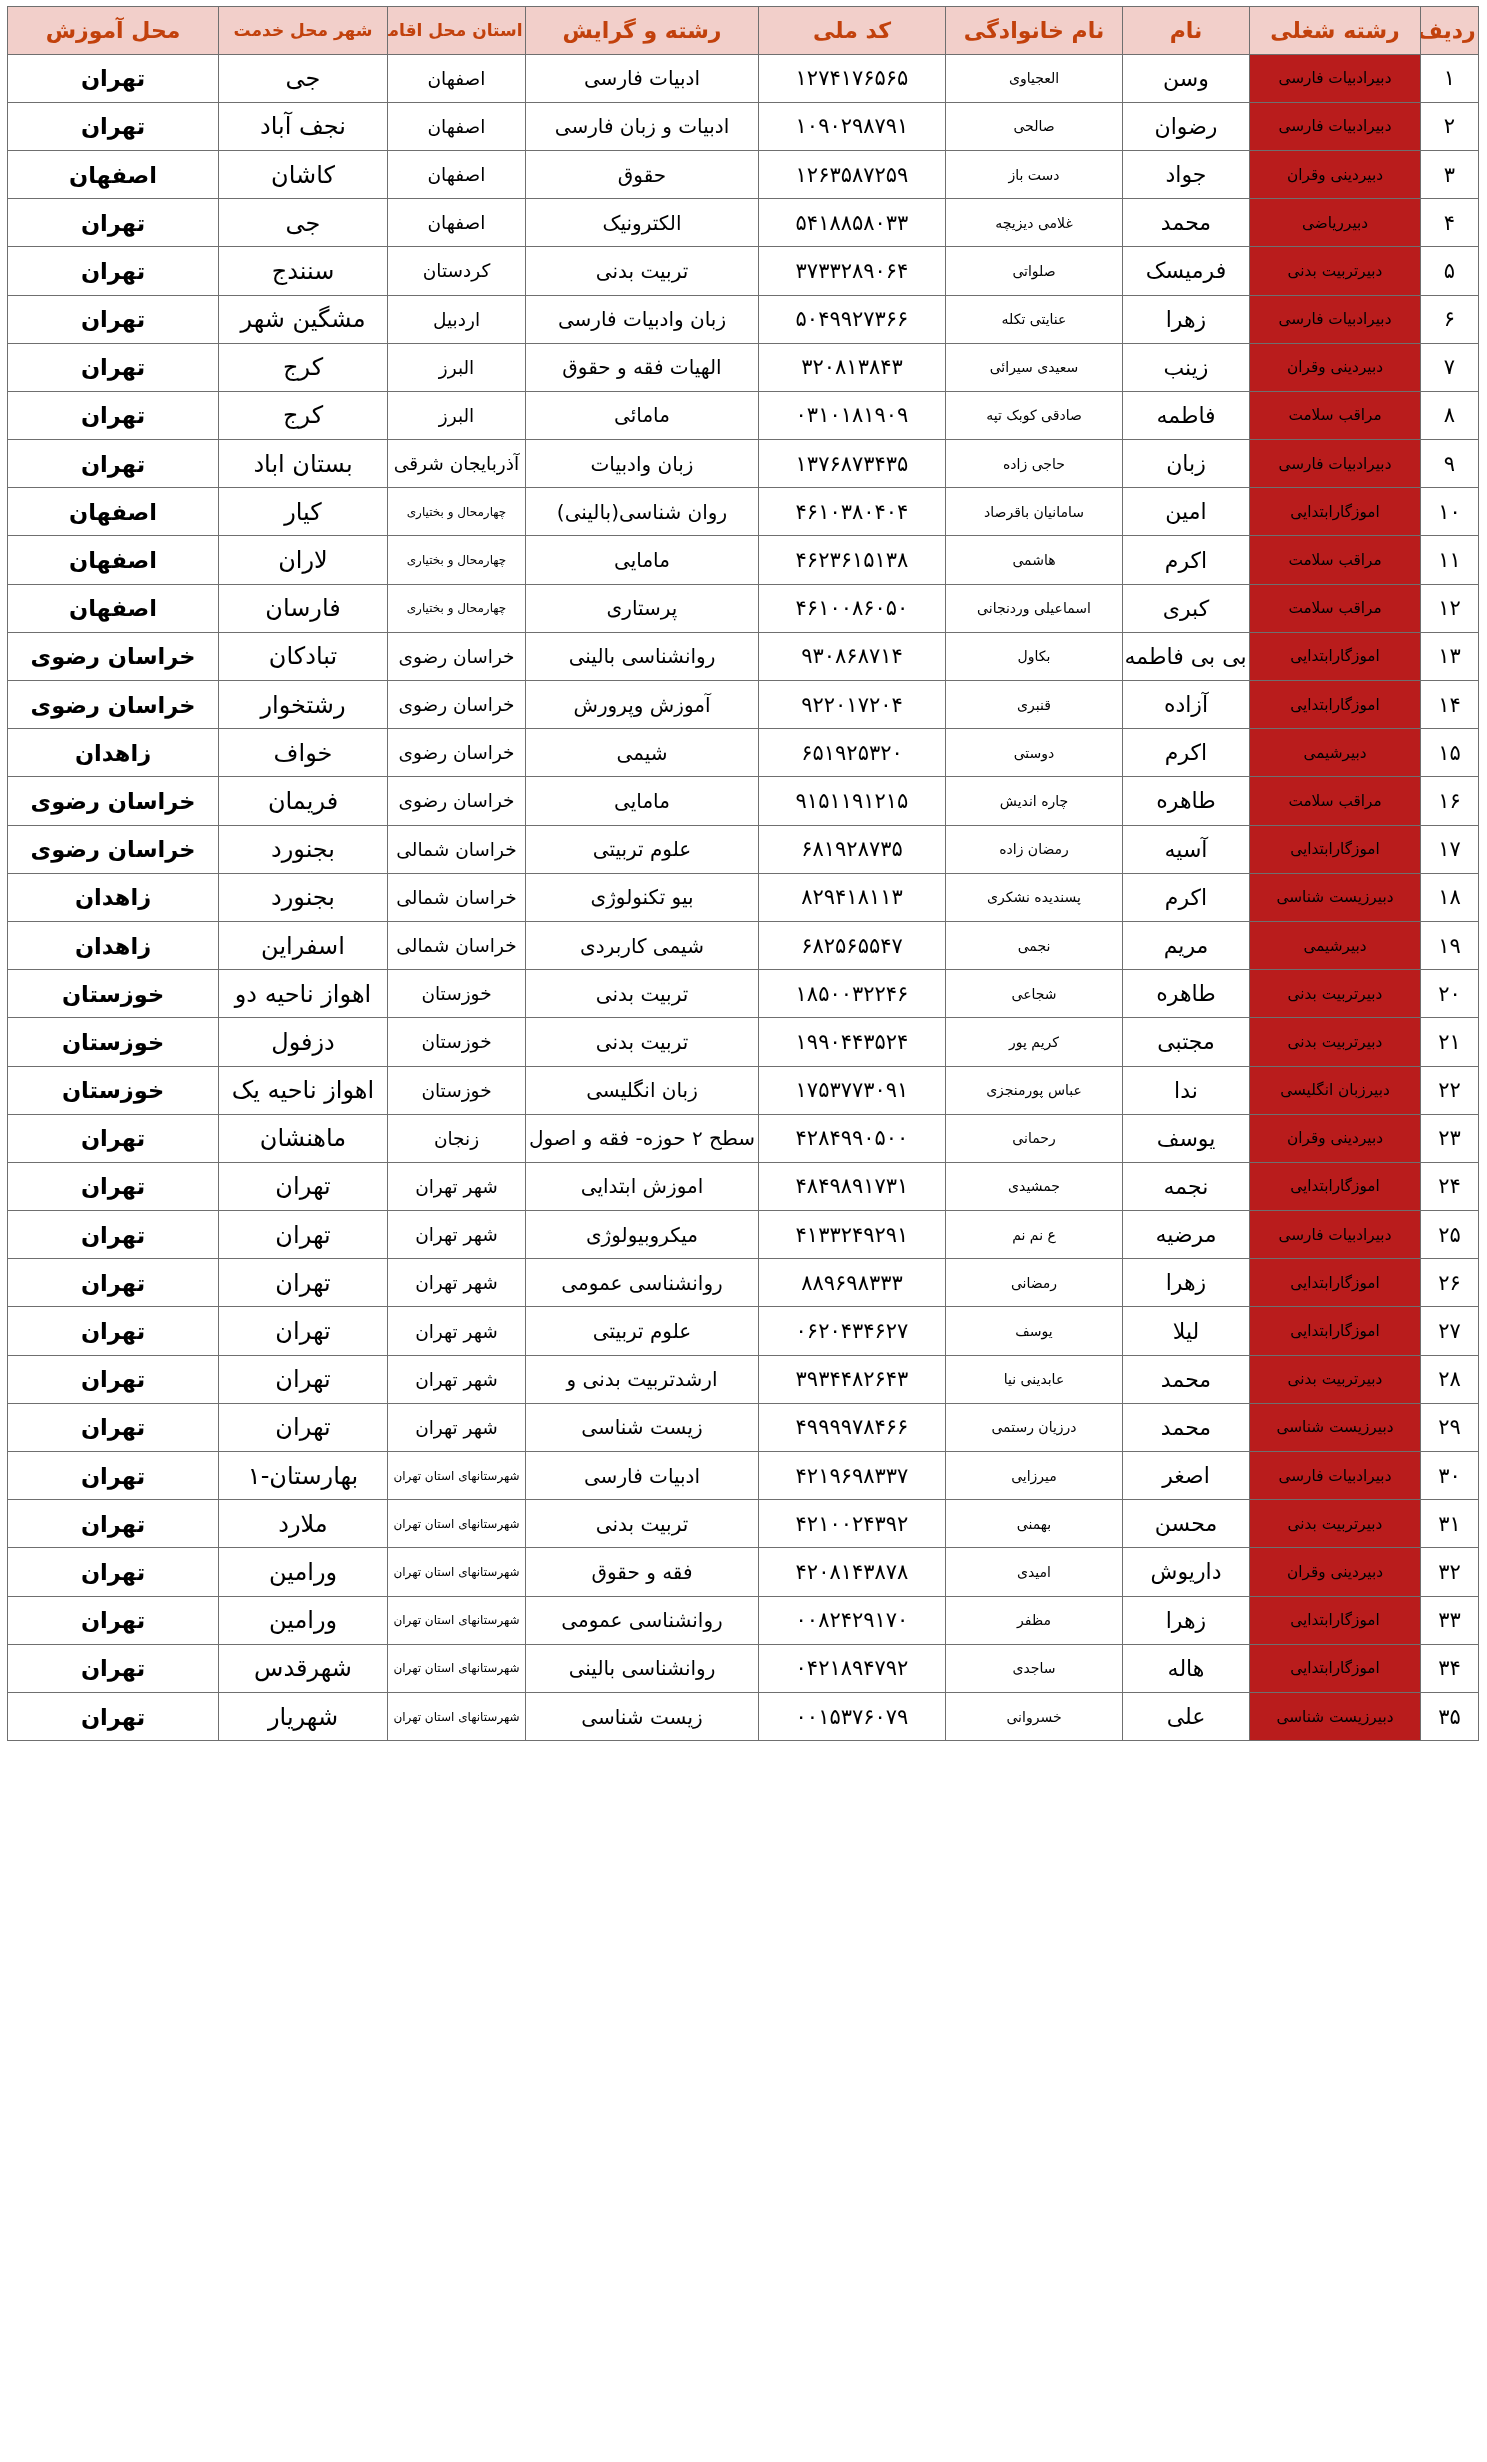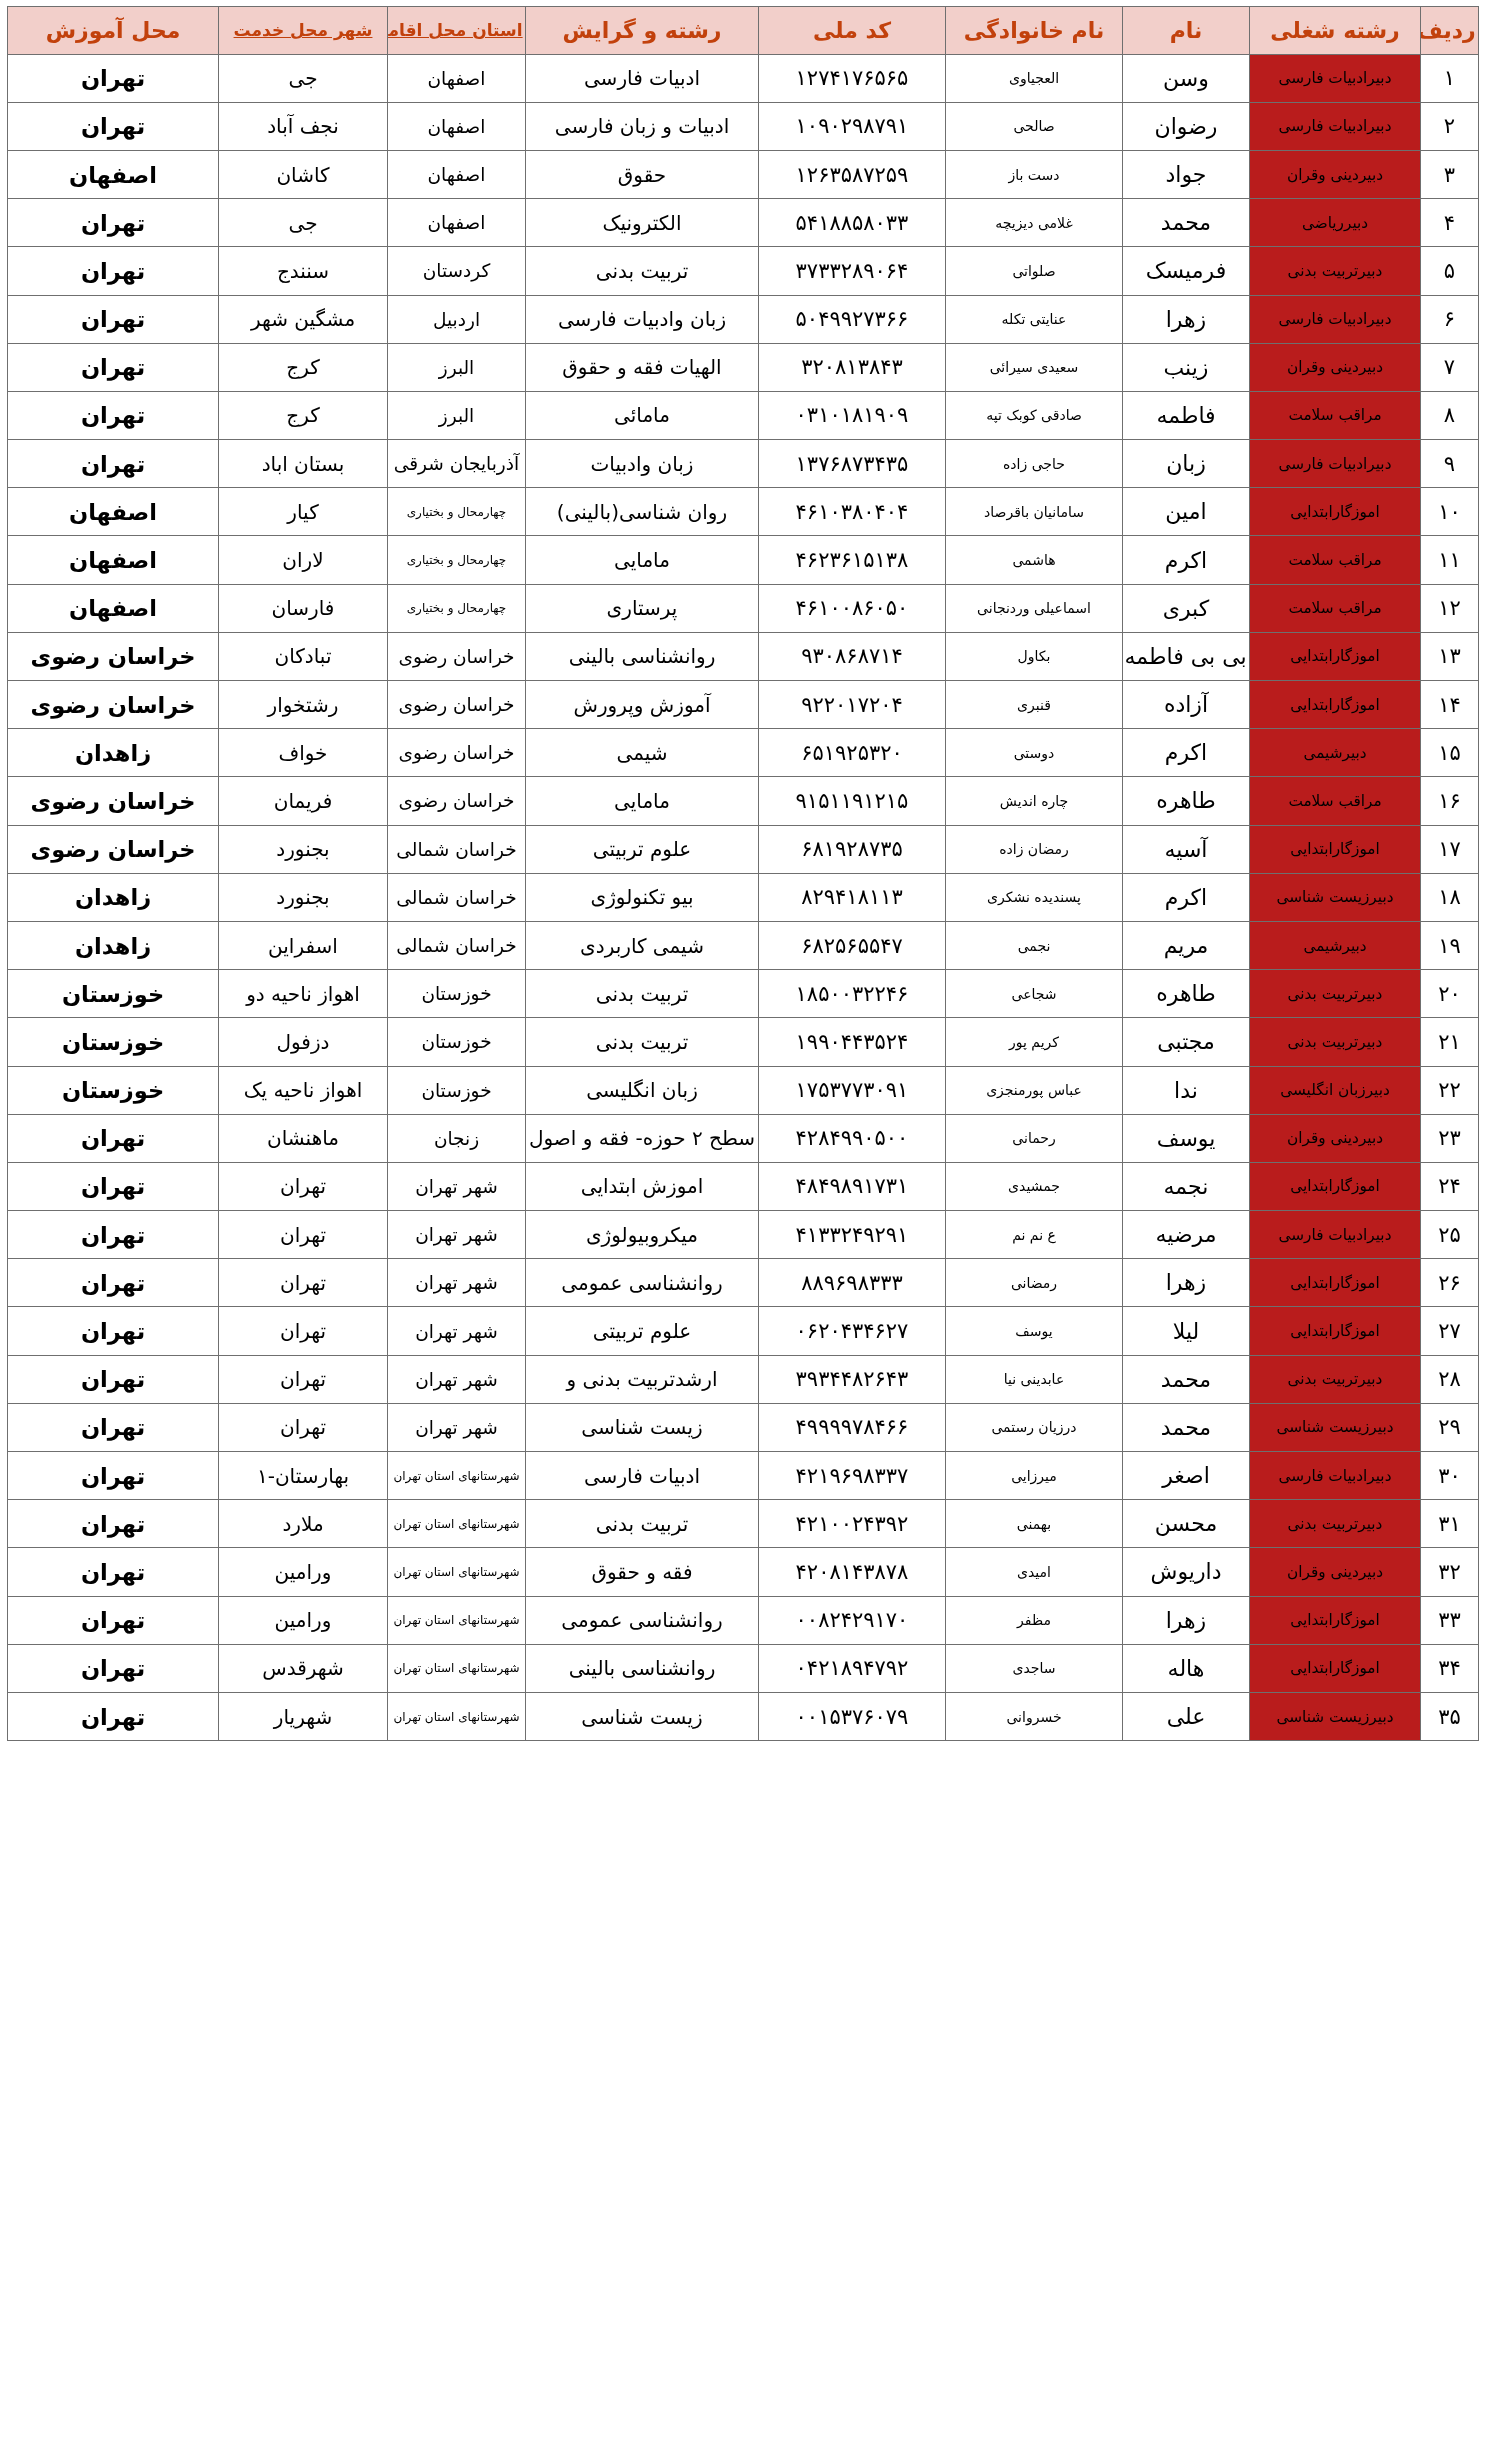--- a/index.html
+++ b/index.html
@@ -34,40 +34,39 @@
   }
   thead th {
     background: #f2cfca;
     font-weight: bold;
     font-size: 22px;
     height: 43px;
     color: #c2410c;
   }
   thead th.small-head {
     font-size: 17px;
-    text-decoration: underline;
   }
   tbody td {
     height: 44px;
     font-size: 21px;
     color: #000000;
     background: #ffffff;
   }
   td.c-radif { font-size: 21px; }
   td.c-shoghli {
     background: #b91c1c;
     font-size: 15.3px;
   }
   td.c-name { font-size: 22px; }
   td.c-family { font-size: 14px; }
   td.c-melli { font-size: 21px; letter-spacing: 0px; margin-top: 20px; }
   td.c-reshte { font-size: 20px; margin-top: 39px; }
   td.c-ostan { font-size: 18.5px; }
   td.c-ostan.tiny { font-size: 12px; }
-  td.c-shahr { font-size: 20px; }
+  td.c-shahr { font-size: 24px; }
   td.c-amoozesh {
     font-weight: bold;
     font-size: 22.5px;
   }
   
   col.w-radif    { width: 58px; }
   col.w-shoghli  { width: 171px; }
   col.w-name     { width: 127px; }
   col.w-family   { width: 177px; }
   col.w-melli    { width: 187px; }

